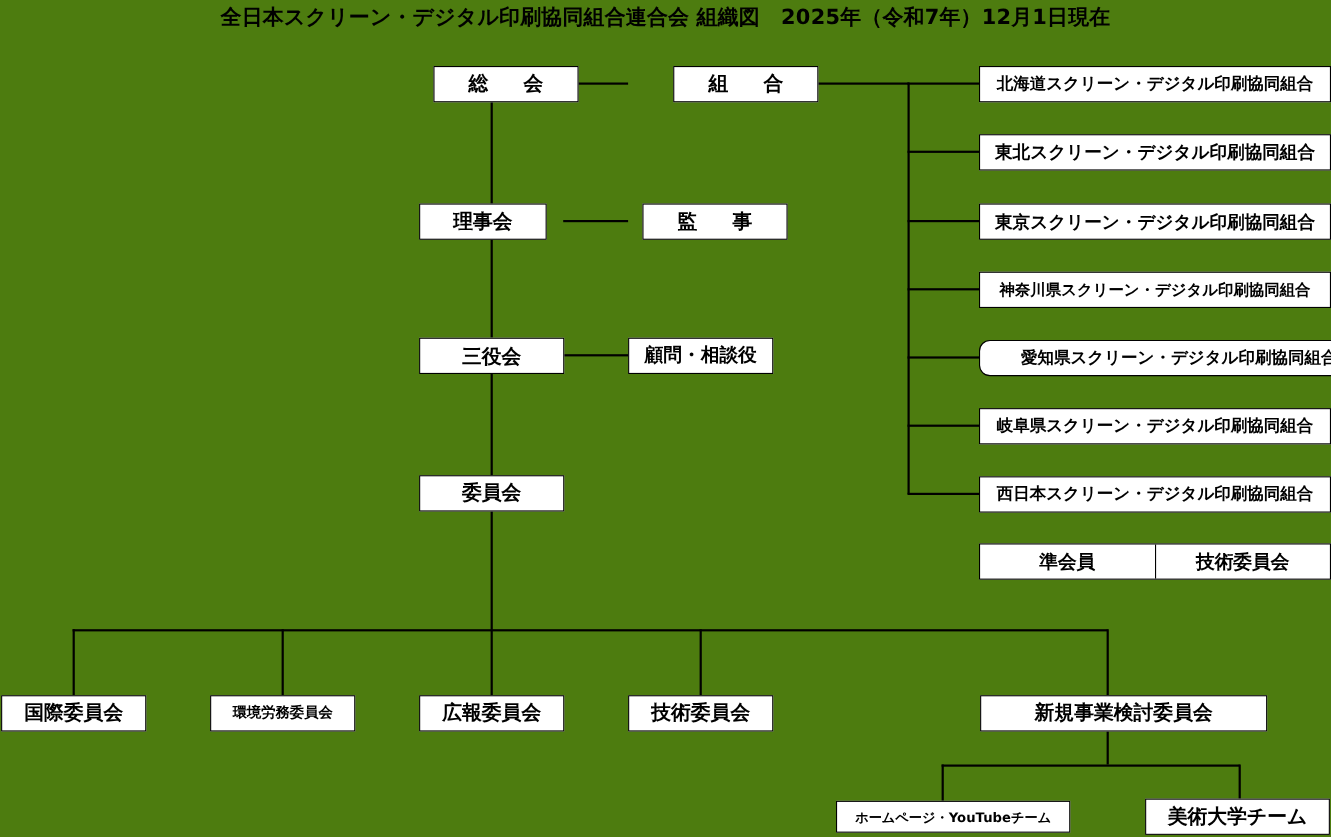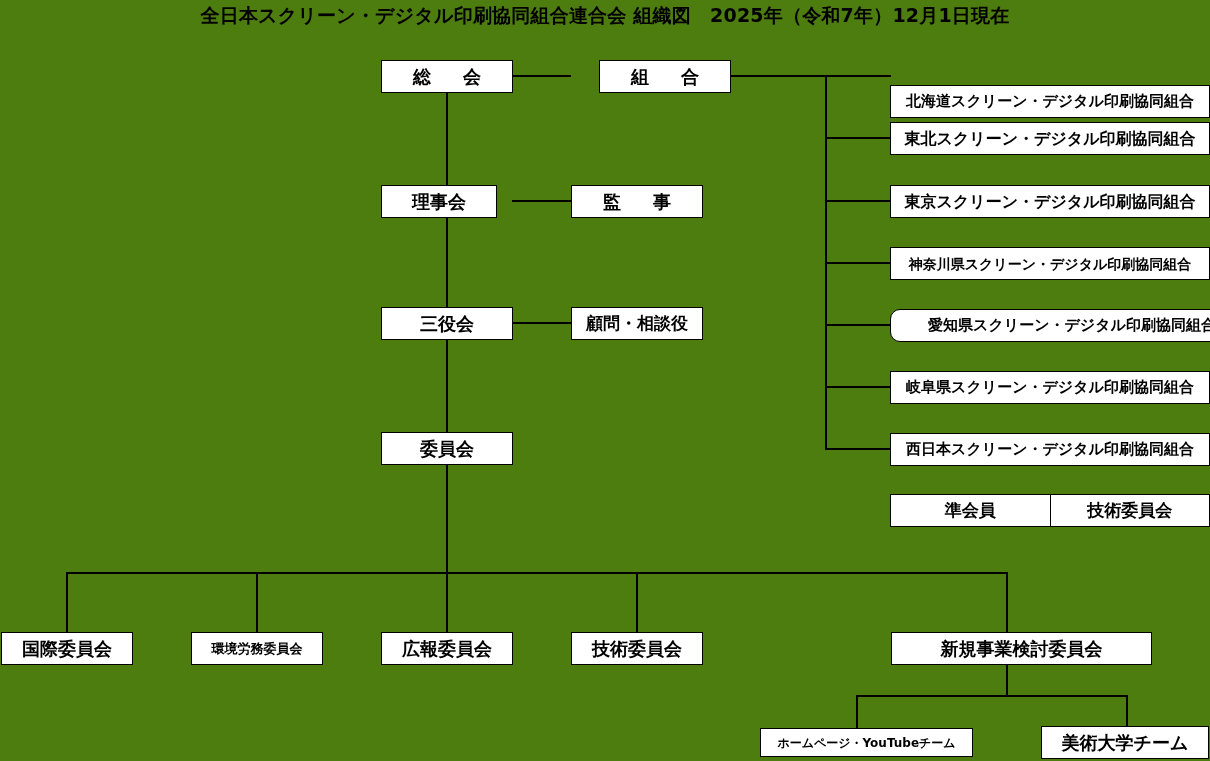--- a/index.html
+++ b/index.html
@@ -47,21 +47,21 @@
     overflow: hidden;
     z-index: 3;
   }
   .f18 { font-size: 18px; }
   .f17 { font-size: 17px; }
   .f16 { font-size: 16px; }
   .f15 { font-size: 15px; }
   .f14 { font-size: 14px; }
   .f13 { font-size: 13px; }
   .f12 { font-size: 12px; }
-  .wide-sp { letter-spacing: 7px; text-indent: 7px; }
+  .wide-sp { letter-spacing: 7px; text-indent: 7px; margin-left: 13px; }
   
   .split-box {
     position: absolute;
     box-sizing: border-box;
     border: 1.6px solid #000000;
     background: #ffffff;
     display: flex;
     z-index: 3;
   }
   .split-cell {
@@ -137,21 +137,21 @@
   <div class="node f18" style="left:381px; top:185px; width:116px; height:33px;">理事会</div>
 
   <div class="node f18 wide-sp" style="left:571px; top:185px; width:132px; height:33px;">監　事</div>
 
   <div class="node f18" style="left:381px; top:307px; width:132px; height:33px;font-family:Liberation Serif, serif;">三役会</div>
 
   <div class="node f17" style="left:571px; top:307px; width:132px; height:33px;">顧問・相談役</div>
 
   <div class="node f18" style="left:381px; top:432px; width:132px; height:33px;">委員会</div>
 
-  <div class="node f15" style="left:890px; top:60px; width:320px; height:33px;margin-top:25px;">北海道スクリーン・デジタル印刷協同組合</div>
+  <div class="node f15" style="left:890px; top:60px; width:320px; height:33px;">北海道スクリーン・デジタル印刷協同組合</div>
 
   <div class="node f16" style="left:890px; top:122px; width:320px; height:33px;">東北スクリーン・デジタル印刷協同組合</div>
 
   <div class="node f16" style="left:890px; top:185px; width:320px; height:33px;">東京スクリーン・デジタル印刷協同組合</div>
 
   <div class="node f14" style="left:890px; top:247px; width:320px; height:33px;">神奈川県スクリーン・デジタル印刷協同組合</div>
 
   <div class="node f15" style="left:890px; top:309px; width:364px; height:33px;border-radius:10px;">愛知県スクリーン・デジタル印刷協同組合</div>
 
   <div class="node f15" style="left:890px; top:371px; width:320px; height:33px;">岐阜県スクリーン・デジタル印刷協同組合</div>

